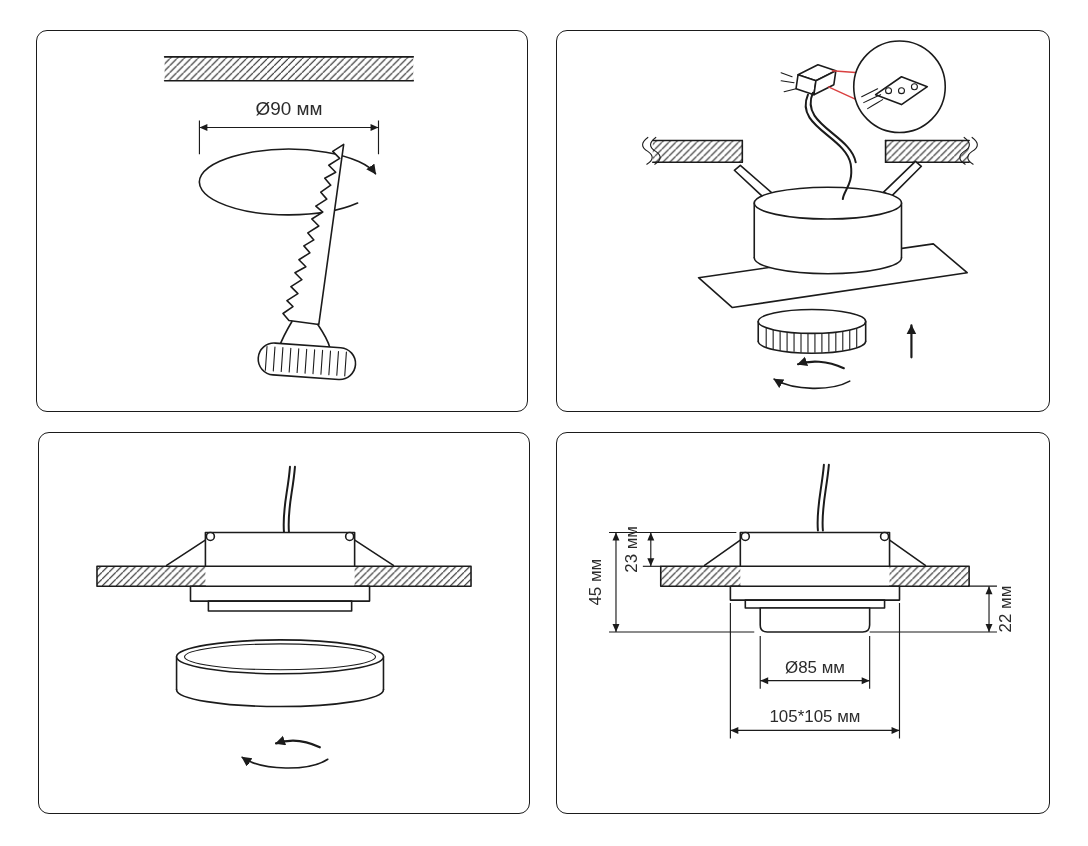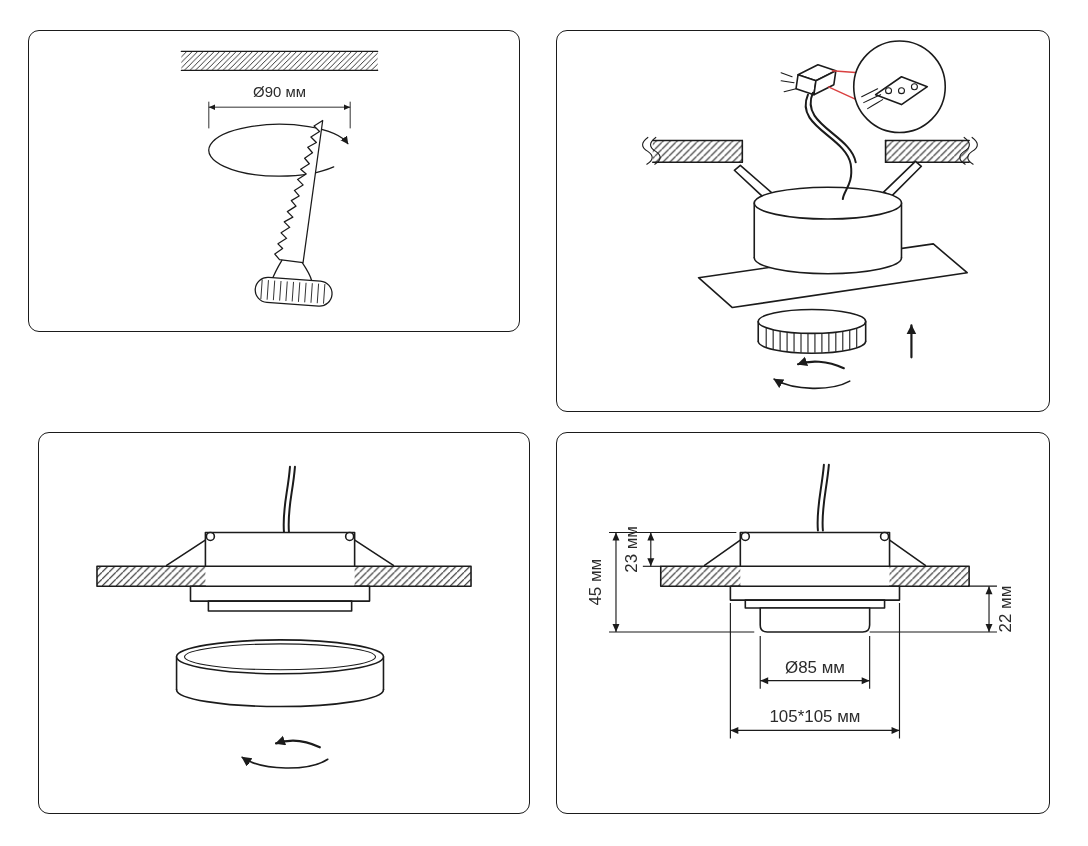--- a/index.html
+++ b/index.html
@@ -1,20 +1,20 @@
 <!DOCTYPE html>
 <html><head>
 <meta charset="utf-8">
 <style>
   html,body{margin:0;padding:0;background:#ffffff;}
   .page{position:relative;width:1088px;height:846px;background:#ffffff;
         font-family:"Liberation Sans",sans-serif;overflow:hidden;}
   .panel{position:absolute;border:1.6px solid #1b1b1b;border-radius:11px;
          background:#fff;box-sizing:border-box;}
-  #panel1{left:28px;top:30px;width:492px;height:302px;}
+  #panel1{left:36px;top:30px;width:492px;height:382px;}
   #panel2{left:556px;top:30px;width:494px;height:382px;}
   #panel3{left:38px;top:432px;width:492px;height:382px;}
   #panel4{left:556px;top:432px;width:494px;height:382px;}
   .panel svg{display:block;width:100%;height:100%;}
   .ln{fill:none;stroke:#1b1b1b;stroke-width:1.6;stroke-linecap:round;stroke-linejoin:round;}
   .thin{stroke-width:1.1;}
   .wfill{fill:#ffffff;stroke:#1b1b1b;stroke-width:1.6;stroke-linejoin:round;}
   .dim{fill:none;stroke:#1b1b1b;stroke-width:1.15;stroke-linecap:butt;}
   .red{fill:none;stroke:#d94040;stroke-width:1.4;}
   .wire{fill:none;stroke:#1b1b1b;stroke-width:2;stroke-linecap:round;}

